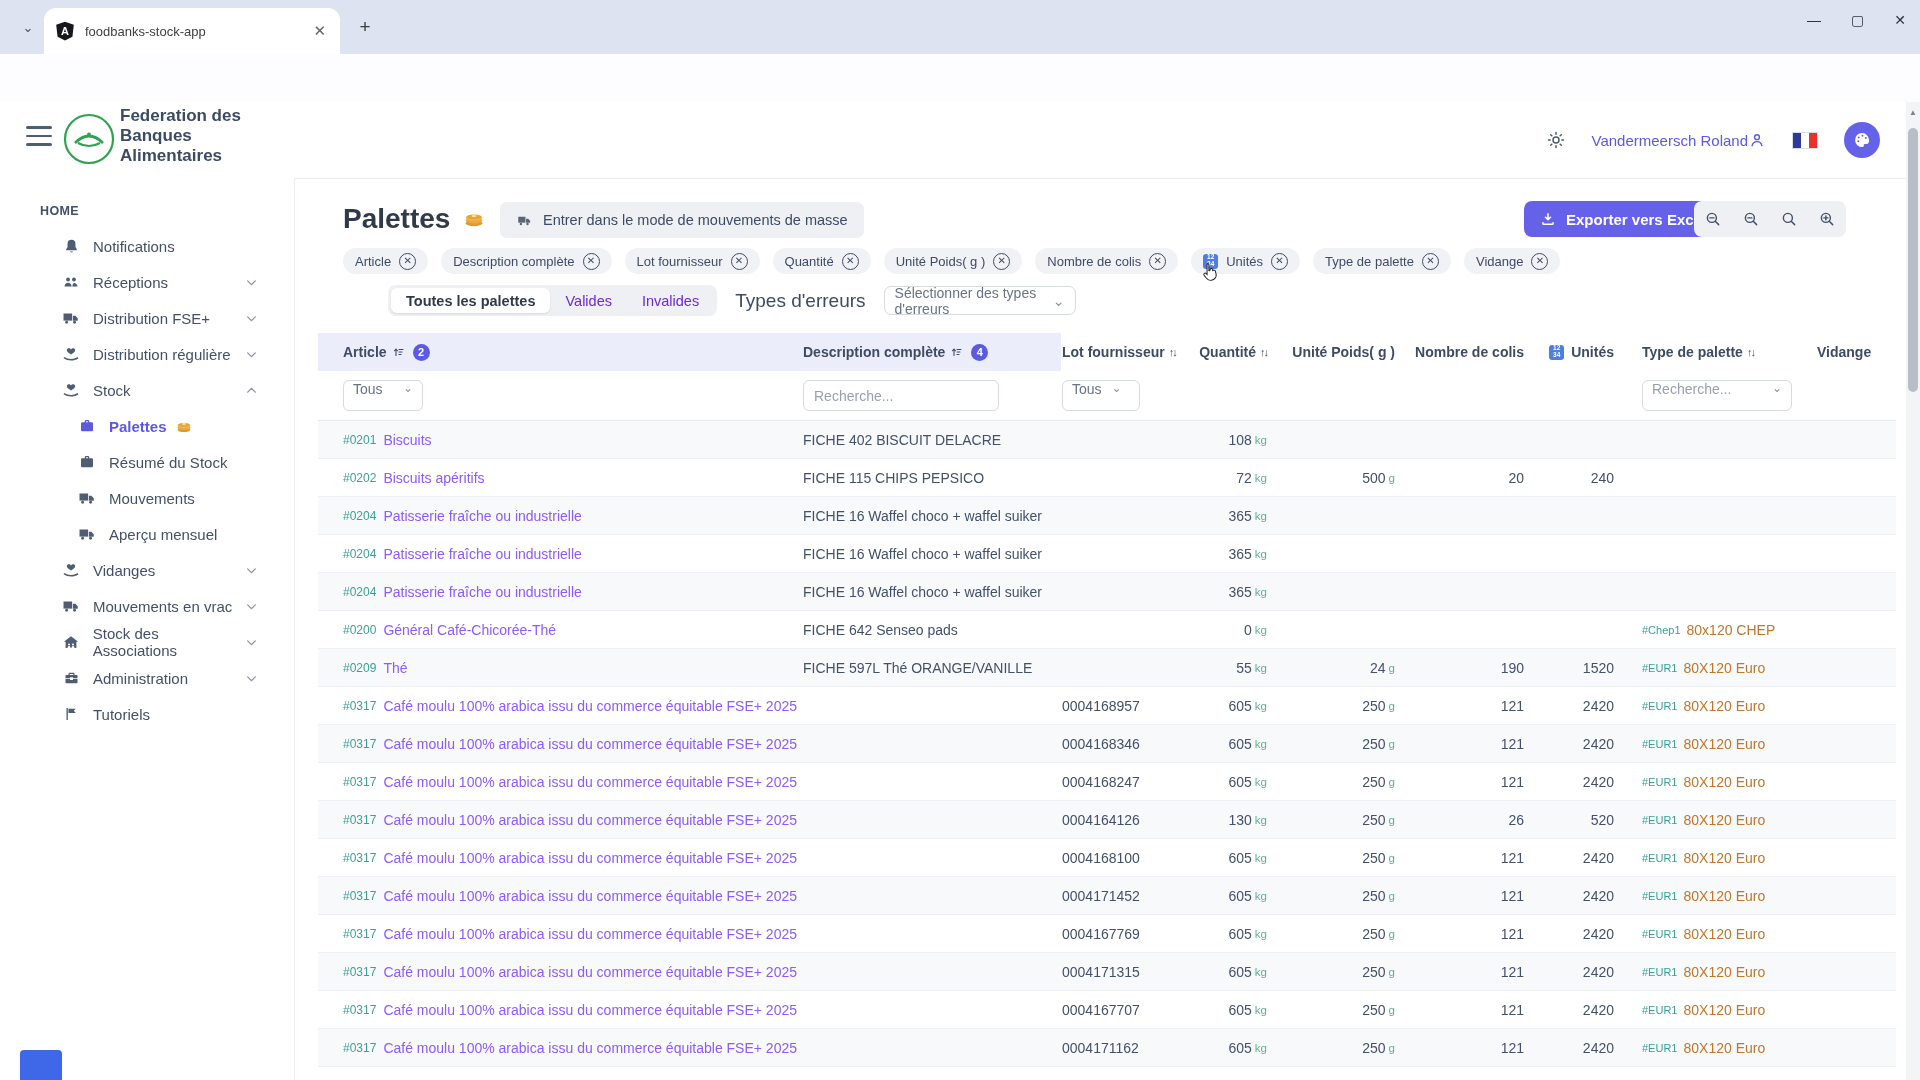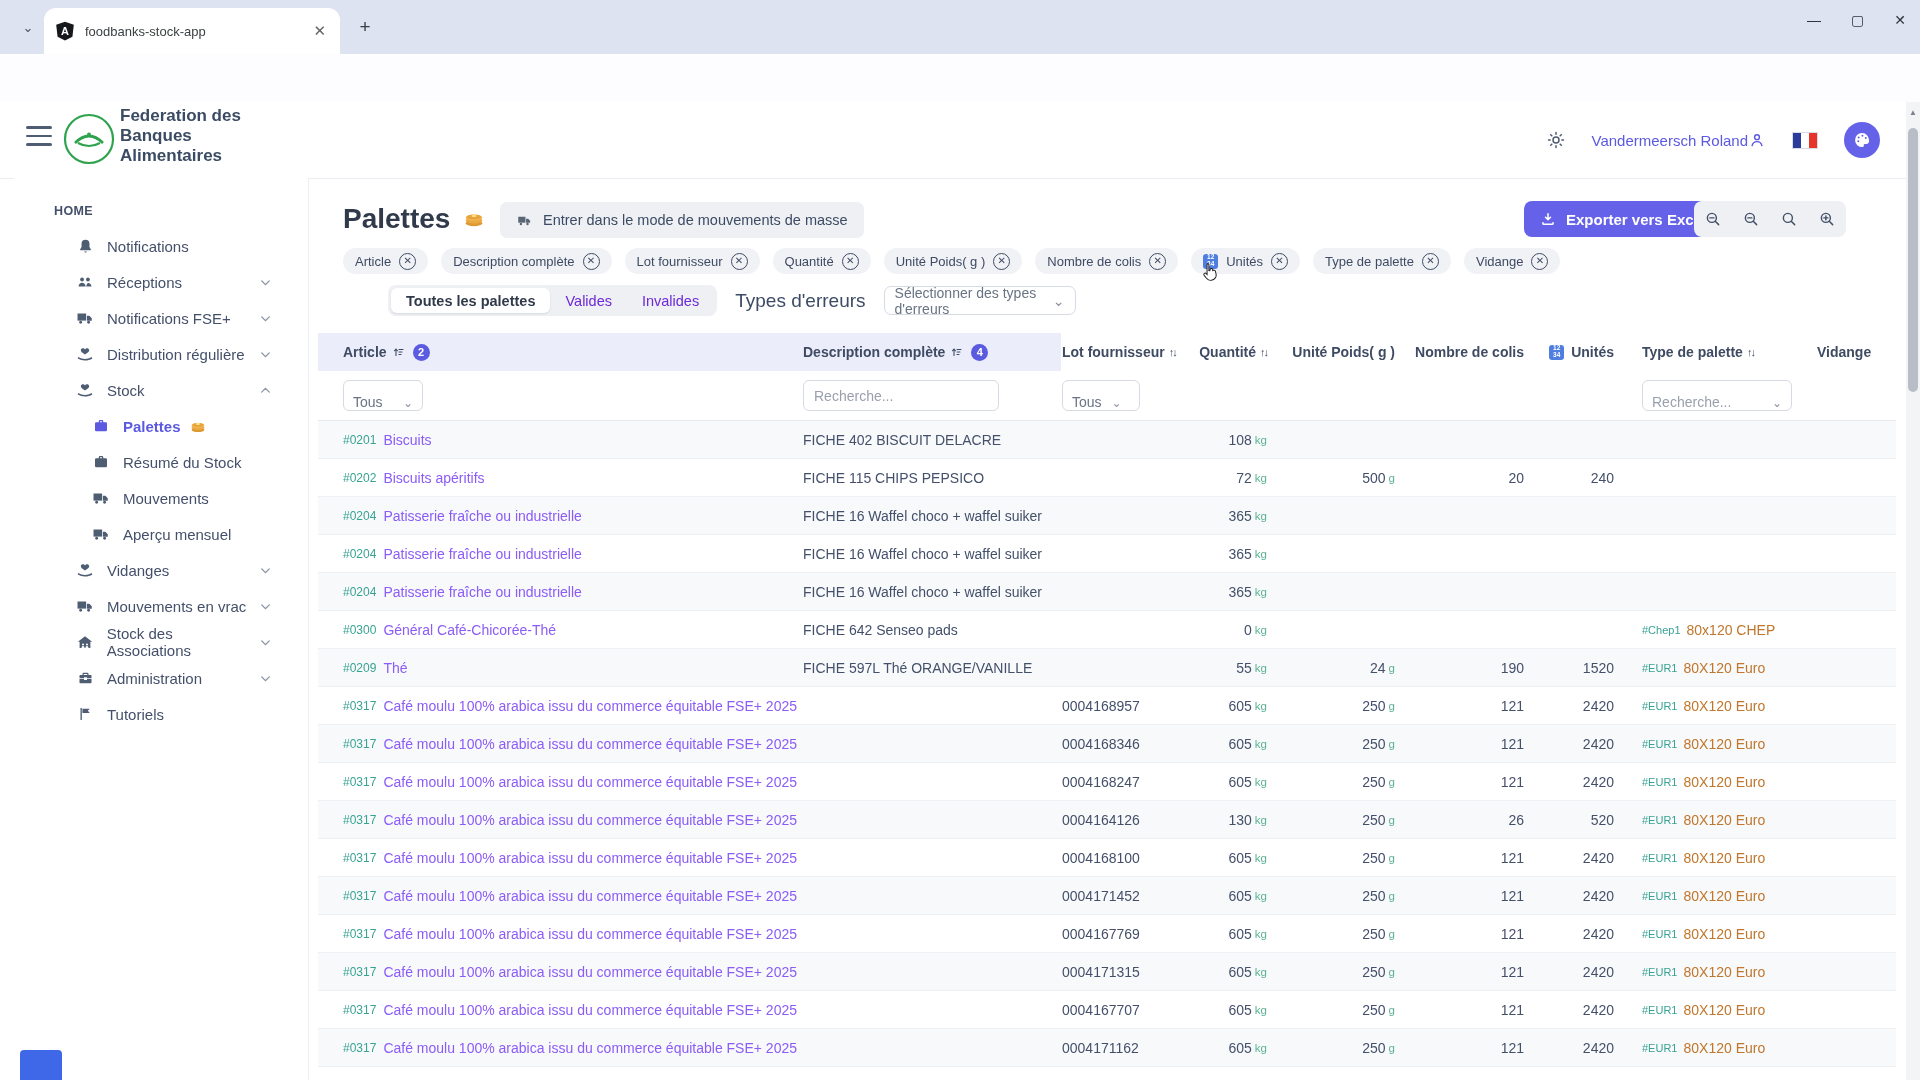--- a/index.html
+++ b/index.html
@@ -37,21 +37,21 @@
   .hdr-right{position:absolute;right:40px;top:118px;display:flex;align-items:center;gap:26px;height:44px;}
   .username{color:#5b59e0;font-size:15px;font-weight:500;display:flex;align-items:center;}
   .flag{width:26px;height:17px;display:flex;border:1px solid #d8dce4;box-sizing:border-box;}
   .flag div{flex:1;}
   .palette-btn{width:36px;height:36px;border-radius:50%;background:#6562ea;display:flex;align-items:center;justify-content:center;}
   
   .pagescroll{position:absolute;right:0;top:102px;width:14px;height:978px;background:#f3f4f6;}
   .pagescroll .arrow{position:absolute;top:6px;left:3px;font-size:8px;color:#7d828c;}
   .pagescroll .thumb{position:absolute;left:2px;top:26px;width:10px;height:264px;background:#b9bdc6;border-radius:6px;}
   
-  .sidebar{position:absolute;left:14px;top:178px;width:294px;height:902px;background:#fff;border-right:1px solid #ebeef2;}
+  .sidebar{position:absolute;left:0;top:178px;width:294px;height:902px;background:#fff;border-right:1px solid #ebeef2;}
   .side-section{margin:26px 0 10px 40px;font-size:12.5px;font-weight:bold;color:#44506a;letter-spacing:.4px;}
   .sitem{height:36px;display:flex;align-items:center;padding-left:60px;font-size:15px;color:#44506a;cursor:pointer;}
   .sitem.sub{padding-left:76px;}
   .sitem .ic{width:22px;display:flex;justify-content:center;margin-right:11px;color:#4f5d73;}
   .sitem .chev{margin-left:auto;margin-right:36px;color:#8a93a2;}
   .sitem.active{color:#5b59e0;font-weight:bold;}
   .sitem.active .ic{color:#5b59e0;}
   .status-bubble{position:absolute;left:20px;top:1050px;width:42px;height:30px;background:#3e68e8;border-radius:4px 4px 0 0;}
   
   .pagetitle{position:absolute;left:343px;top:203px;font-size:28px;font-weight:bold;color:#313a4b;display:flex;align-items:center;gap:12px;}
@@ -85,21 +85,21 @@
   .thead .cell{height:38px;display:flex;align-items:center;}
   .cell{padding:0;box-sizing:border-box;min-width:0;}
   .cell.r{justify-content:flex-end;text-align:right;}
   .tint{background:#ecedfb;}
   .sorticon{margin-left:5px;display:flex;align-items:center;}
   .updown{margin-left:4px;font-size:11px;letter-spacing:-2px;color:#3f4b63;}
   .badge{margin-left:8px;width:17px;height:17px;border-radius:50%;background:#5a5be0;color:#fff;font-size:11px;
     font-weight:bold;display:flex;align-items:center;justify-content:center;}
   .filterrow{height:49px;border-bottom:1px solid #e6e9ee;font-size:14px;}
   .filterrow .cell{display:flex;align-items:center;}
-  .fselect{height:31px;border:1px solid #d6dae2;border-radius:6px;display:flex;align-items:flex-end;gap:10px;
+  .fselect{height:31px;border:1px solid #d6dae2;border-radius:6px;display:flex;align-items:flex-start;gap:10px;
     padding:0 9px;color:#697383;box-sizing:border-box;background:#fff;}
   .fselect .chev{color:#8a93a2;font-size:12px;}
   .finput{height:31px;border:1px solid #d6dae2;border-radius:6px;padding:0 10px;font-size:14px;color:#3c4b64;
     box-sizing:border-box;background:#fff;outline:none;font-family:inherit;width:196px;}
   .finput::placeholder{color:#98a0ae;}
   .drow{height:37px;border-bottom:1px solid #eef0f3;font-size:14px;color:#44506a;}
   .drow.stripe{background:#f8f9fb;}
   .drow .cell{display:flex;align-items:center;height:37px;}
   .art-id{font-size:12px;color:#38a293;margin-right:7px;white-space:nowrap;}
   .art-name{color:#8b5cf6;white-space:nowrap;overflow:hidden;text-overflow:ellipsis;}
@@ -272,21 +272,21 @@
         </div>
         <div class="sitem">
           <span class="ic">
             <svg width="20" height="18" viewBox="0 0 24 24" fill="currentColor">
               <path d="M2 6h11.5v9.5H2z"></path>
               <path d="M14.5 9h3.4l3.1 3.2v3.3h-6.5z"></path>
               <circle cx="6.2" cy="17.6" r="1.9"></circle>
               <circle cx="16.8" cy="17.6" r="1.9"></circle>
             </svg>
           </span>
-          <span>Notifications FSE+</span>
+          <span>Distribution FSE+</span>
           <span class="chev">
             <svg width="13" height="13" viewBox="0 0 24 24" fill="none" stroke="currentColor" stroke-width="2.4" stroke-linecap="round">
               <path d="m5 9 7 7 7-7"></path>
             </svg>
           </span>
         </div>
         <div class="sitem">
           <span class="ic">
             <svg width="20" height="19" viewBox="0 0 24 24" fill="currentColor">
               <path d="M12 5.6c1.2-2.3 4.5-2.1 5.2.3.5 1.8-1 3.4-5.2 6.1-4.2-2.7-5.7-4.3-5.2-6.1.7-2.4 4-2.6 5.2-.3z"></path>
@@ -711,21 +711,21 @@
             <span class="unit">kg</span>
           </div>
           <div class="cell c-weight r"></div>
           <div class="cell c-colis r"></div>
           <div class="cell c-units r"></div>
           <div class="cell c-pal"></div>
           <div class="cell c-vid"></div>
         </div>
         <div class="trow drow">
           <div class="cell c-article">
-            <span class="art-id">#0300</span>
+            <span class="art-id">#0200</span>
             <span class="art-name">Général Café-Chicorée-Thé</span>
           </div>
           <div class="cell c-desc">FICHE 642 Senseo pads</div>
           <div class="cell c-lot"></div>
           <div class="cell c-qty r">
             <span>0</span>
             <span class="unit">kg</span>
           </div>
           <div class="cell c-weight r"></div>
           <div class="cell c-colis r"></div>

